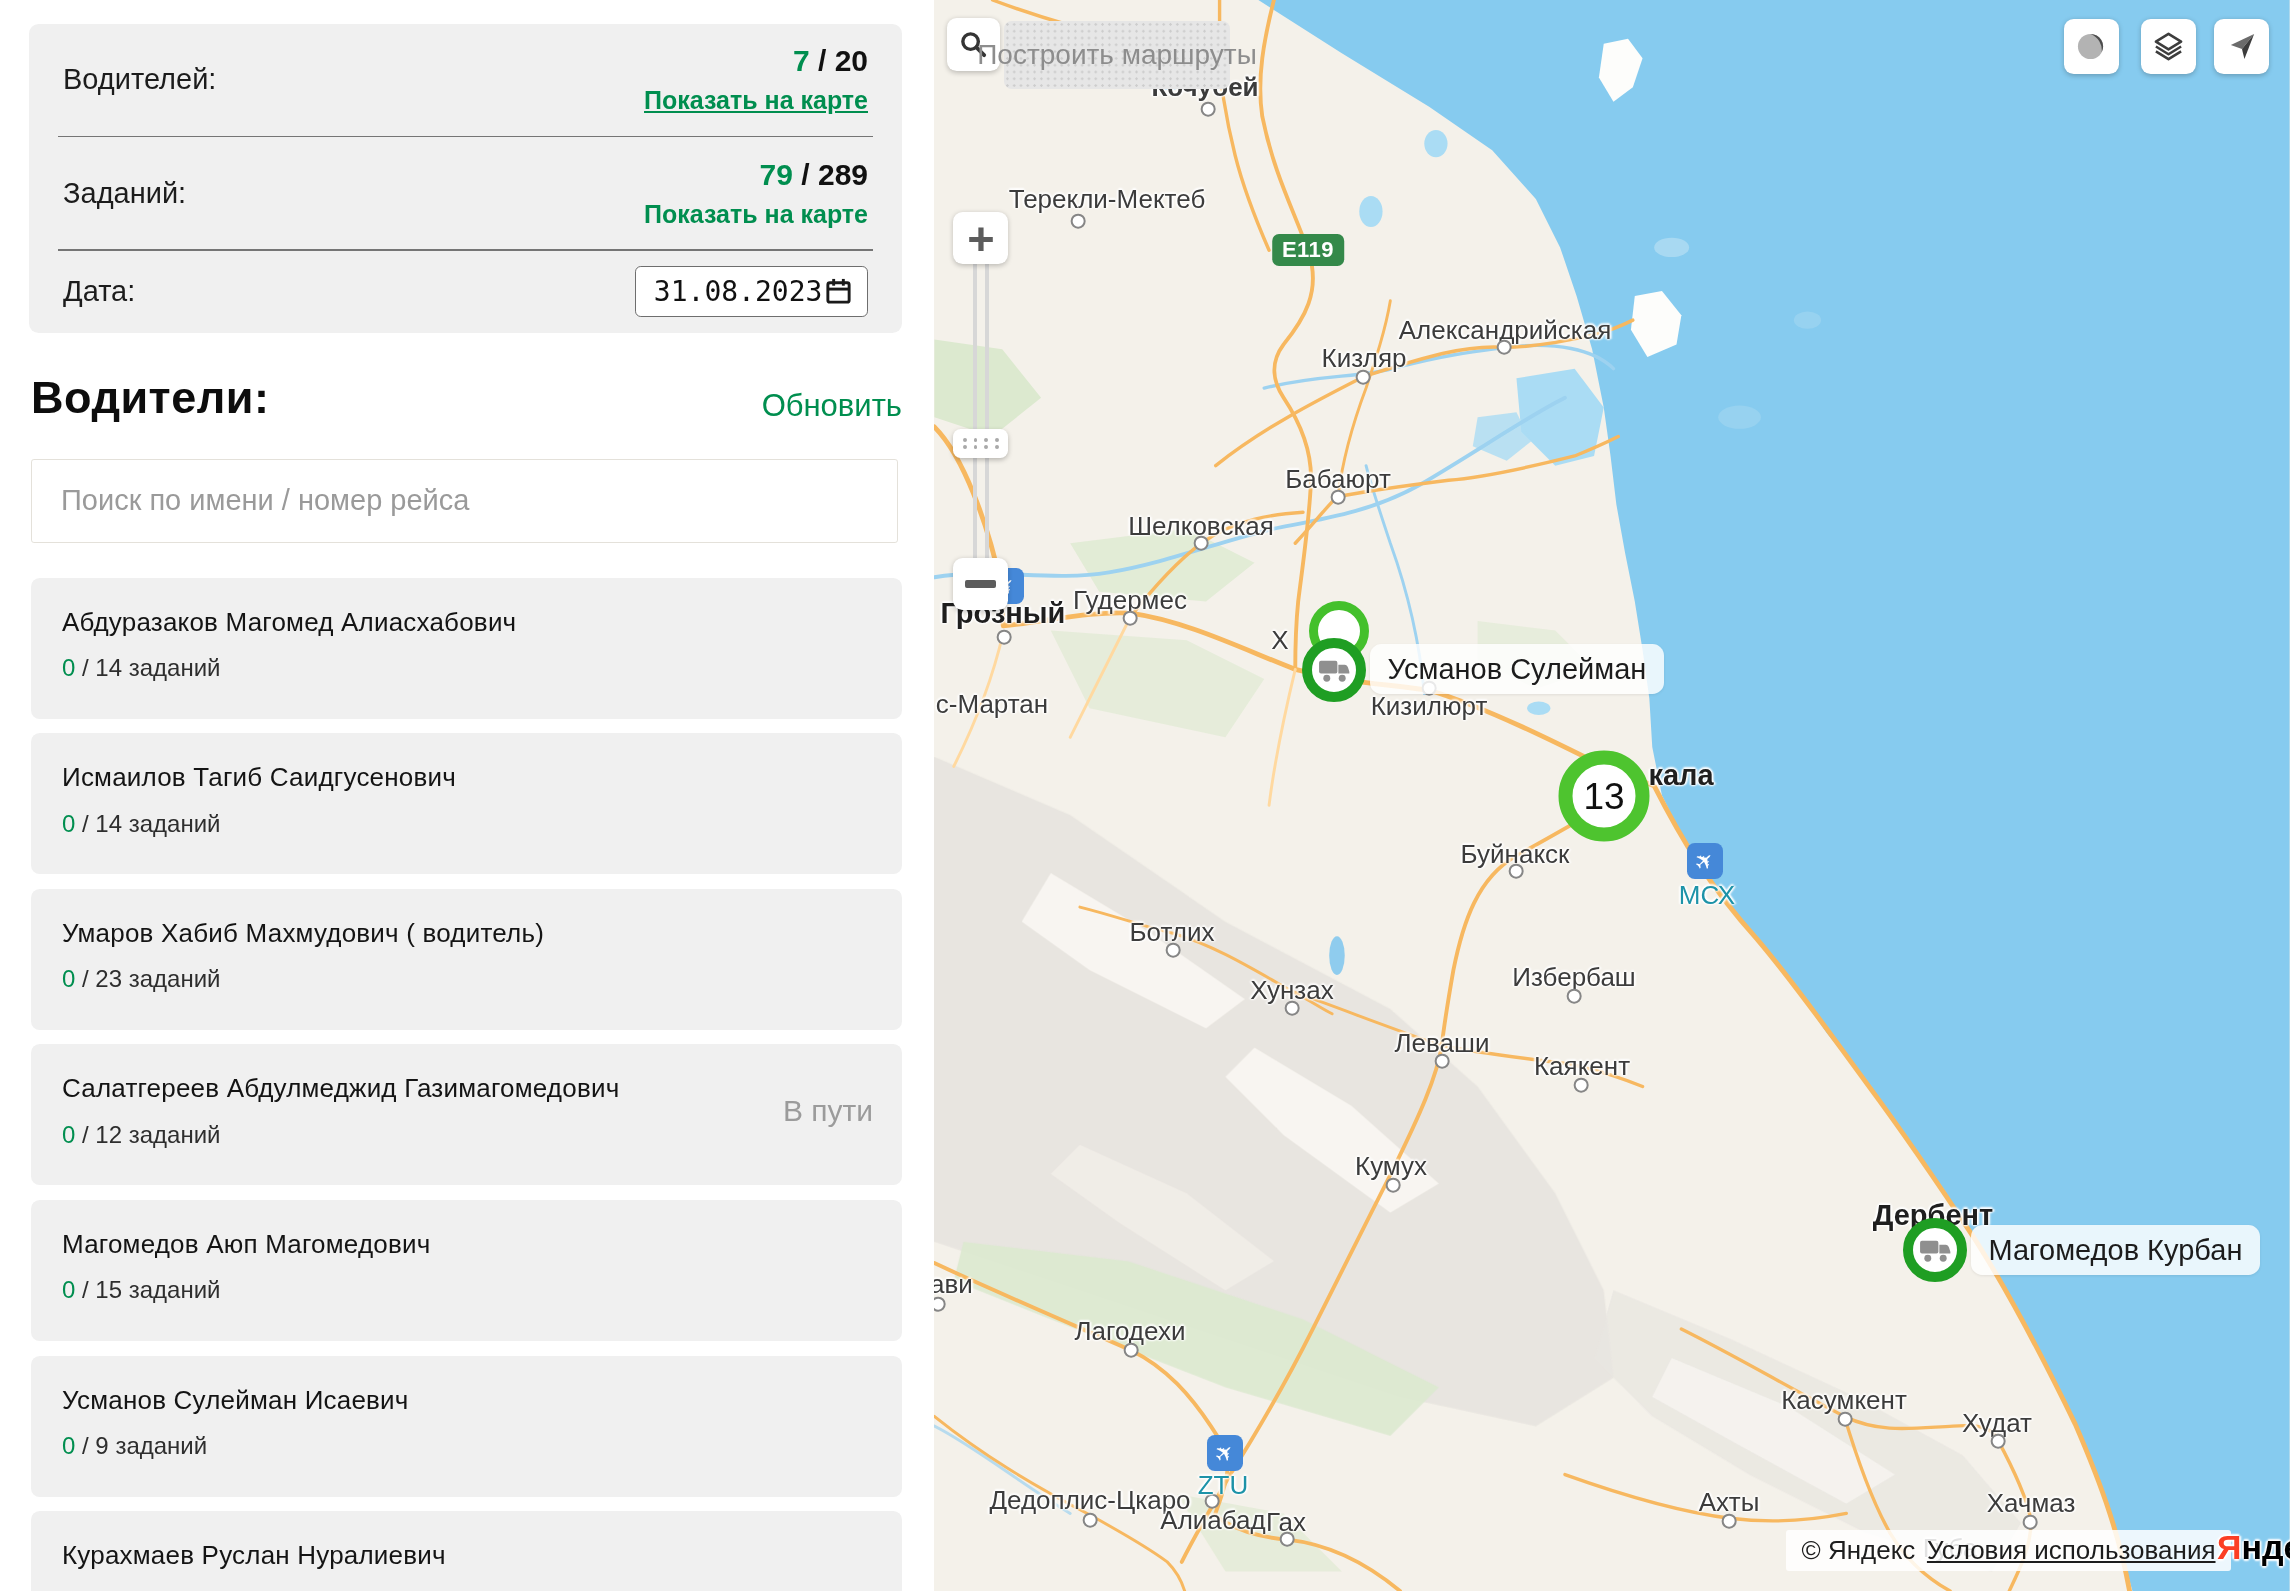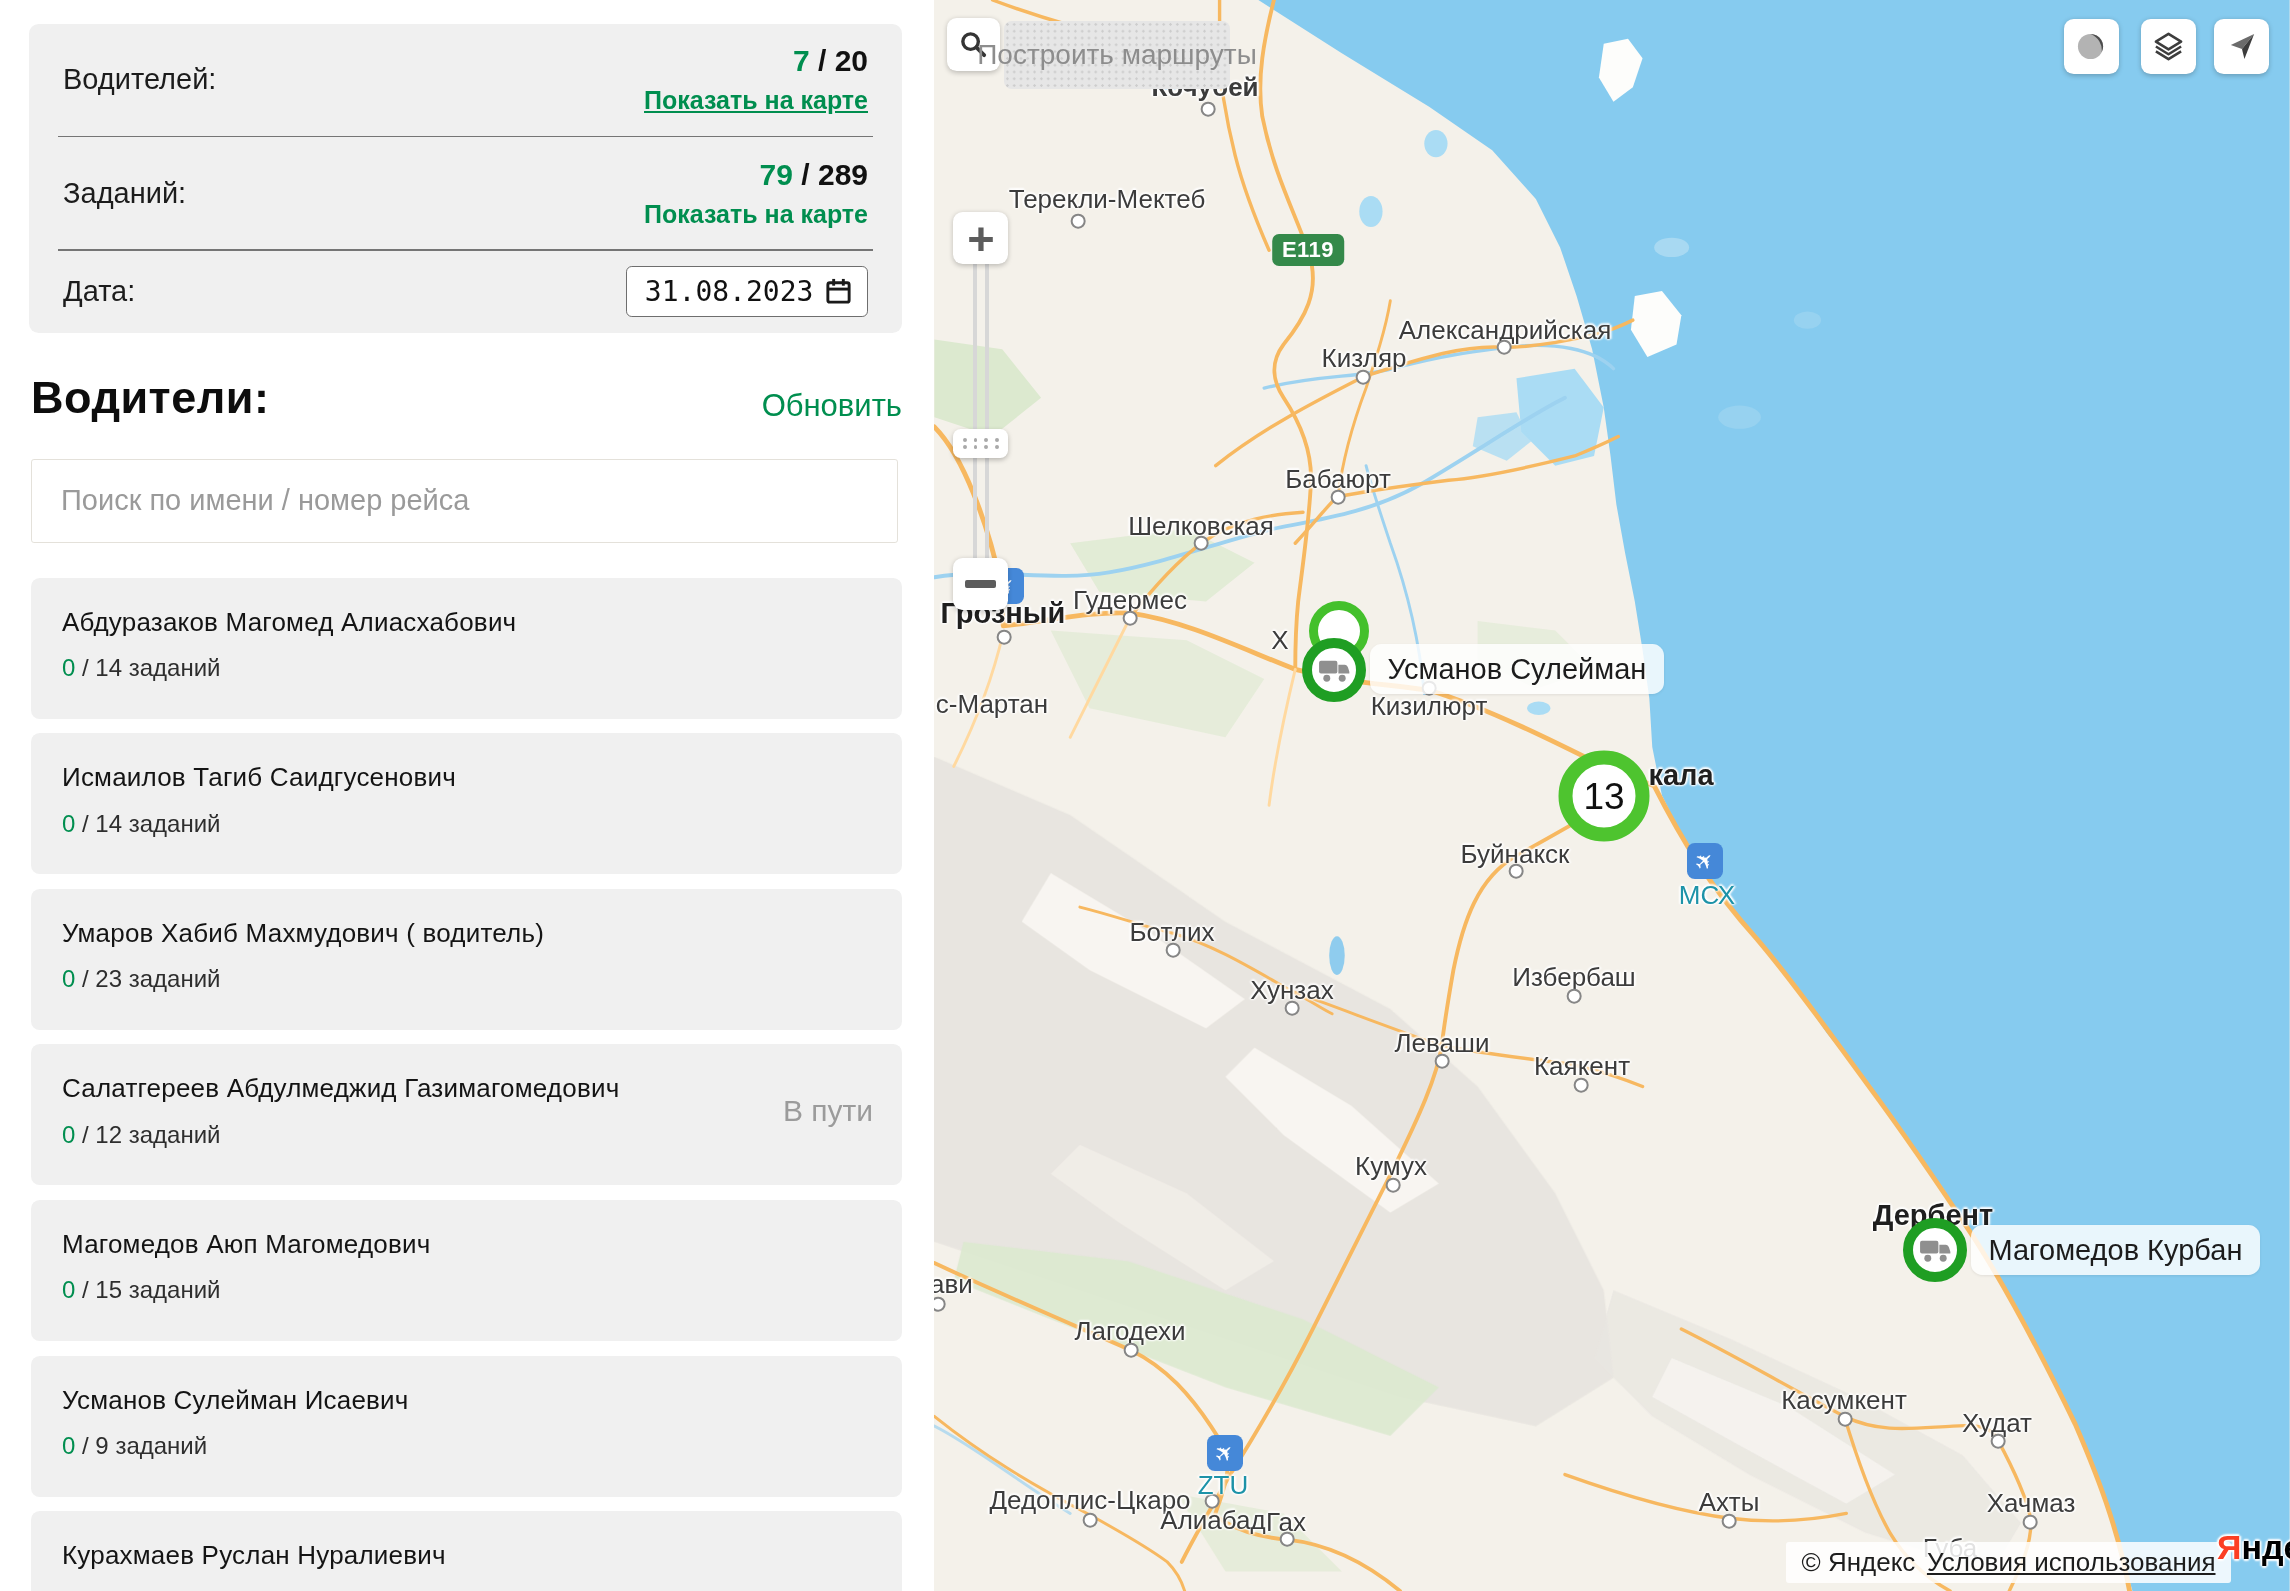--- a/index.html
+++ b/index.html
@@ -9,21 +9,21 @@
   .stats-panel{margin:24px 32px 0 29px;background:#f0f0f0;border-radius:9.7px;}
   .stats-row{display:flex;justify-content:space-between;align-items:center;padding:20.4px 34px;}
   .stats-label{font-size:29px;color:#1c1c1c;}
   .stats-right{text-align:right;}
   .stats-value{font-size:30px;font-weight:700;color:#111;}
   .green{color:#008e4f;}
   .stats-link{display:inline-block;margin-top:7.8px;font-size:25px;font-weight:700;color:#008e4f;cursor:pointer;}
   .u{text-decoration:underline;}
   .divider{height:1.9px;background:#757575;margin:0 29px;}
   .date-row{padding:15.5px 34px;}
-  .date-input{display:flex;align-items:center;gap:11px;background:#fff;border:1.9px solid #6e6e6e;
+  .date-input{display:flex;align-items:center;gap:2px;background:#fff;border:1.9px solid #6e6e6e;
     border-radius:5.8px;padding:7.8px 13.6px 7.8px 17.5px;font-family:"DejaVu Sans Mono","Liberation Mono",monospace;
     font-size:28px;color:#111;cursor:pointer;}
   .list-header{display:flex;justify-content:space-between;align-items:flex-end;margin:39px 32px 0 31px;}
   .list-title{font-size:45px;font-weight:800;color:#0d0d0d;margin:0;letter-spacing:0.5px;}
   .refresh{font-size:31px;font-weight:400;color:#008e4f;cursor:pointer;}
   .search{display:block;margin:35px 32px 0 31px;width:807px;height:82px;border:1.9px solid #e4e1da;
     border-radius:2.9px;font-size:29px;color:#333;padding:0 29px;outline:none;}
   .search::placeholder{color:#9a9a9a;}
   #driver-list{margin:35px 32px 0 31px;}
   .driver-card{position:relative;background:#f0f0f0;border-radius:8.7px;height:141px;margin-bottom:14.6px;
@@ -60,21 +60,21 @@
     z-index:5;cursor:pointer;white-space:nowrap;}
   .zoom-track{position:absolute;left:19.4px;top:264px;width:55px;height:294px;z-index:4;}
   .zoom-track i{position:absolute;top:0;bottom:0;width:3.9px;background:#d7d7d7;}
   .zoom-handle{position:absolute;left:19.4px;top:429px;width:55px;height:29px;background:#fff;border-radius:7.8px;
     box-shadow:0 1.9px 4.9px rgba(0,0,0,.25);z-index:5;display:flex;align-items:center;justify-content:center;cursor:pointer;}
   .hdots{display:grid;grid-template-columns:repeat(4,1fr);grid-gap:3.9px 6.8px;}
   .hdots b{width:3.9px;height:3.9px;border-radius:50%;background:#a9a9a9;}
   .pm{color:#5c5c5c;font-size:47px;font-weight:700;line-height:1;}
   .minusbar{width:31px;height:7.8px;background:#5c5c5c;border-radius:1.9px;}
   .attr{position:absolute;left:852px;top:1530px;height:41px;background:rgba(255,255,255,.85);z-index:2;
-    display:flex;align-items:center;padding:0 15.5px;font-size:26px;color:#1d1d1d;white-space:nowrap;border-radius:2.9px;margin-top:12px;}
+    display:flex;align-items:center;padding:0 15.5px;font-size:26px;color:#1d1d1d;white-space:nowrap;border-radius:2.9px;}
   .attr .terms{text-decoration:underline;margin-left:11.6px;cursor:pointer;color:#1d1d1d;}
   .ylogo{position:absolute;left:1283px;top:1528px;z-index:2;font-size:34px;font-weight:700;white-space:nowrap;
     text-shadow:-1.9px 0 1.9px #fff,1.9px 0 1.9px #fff,0 -1.9px 1.9px #fff,0 1.9px 1.9px #fff;cursor:pointer;}
   .ylogo .ya{color:#fb3e24;}
   .ylogo .rest{color:#000;}
 </style>
 </head>
 <body>
 
 <div class="sidebar">

